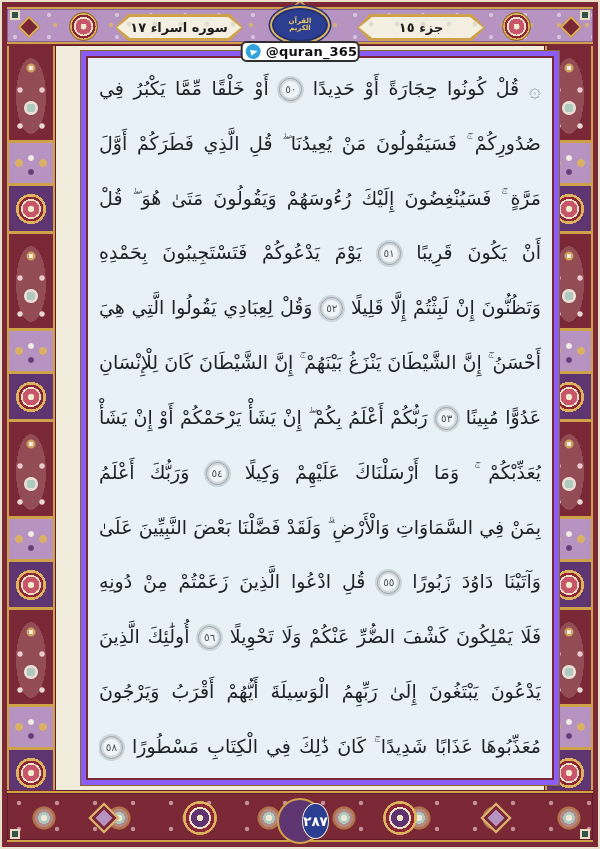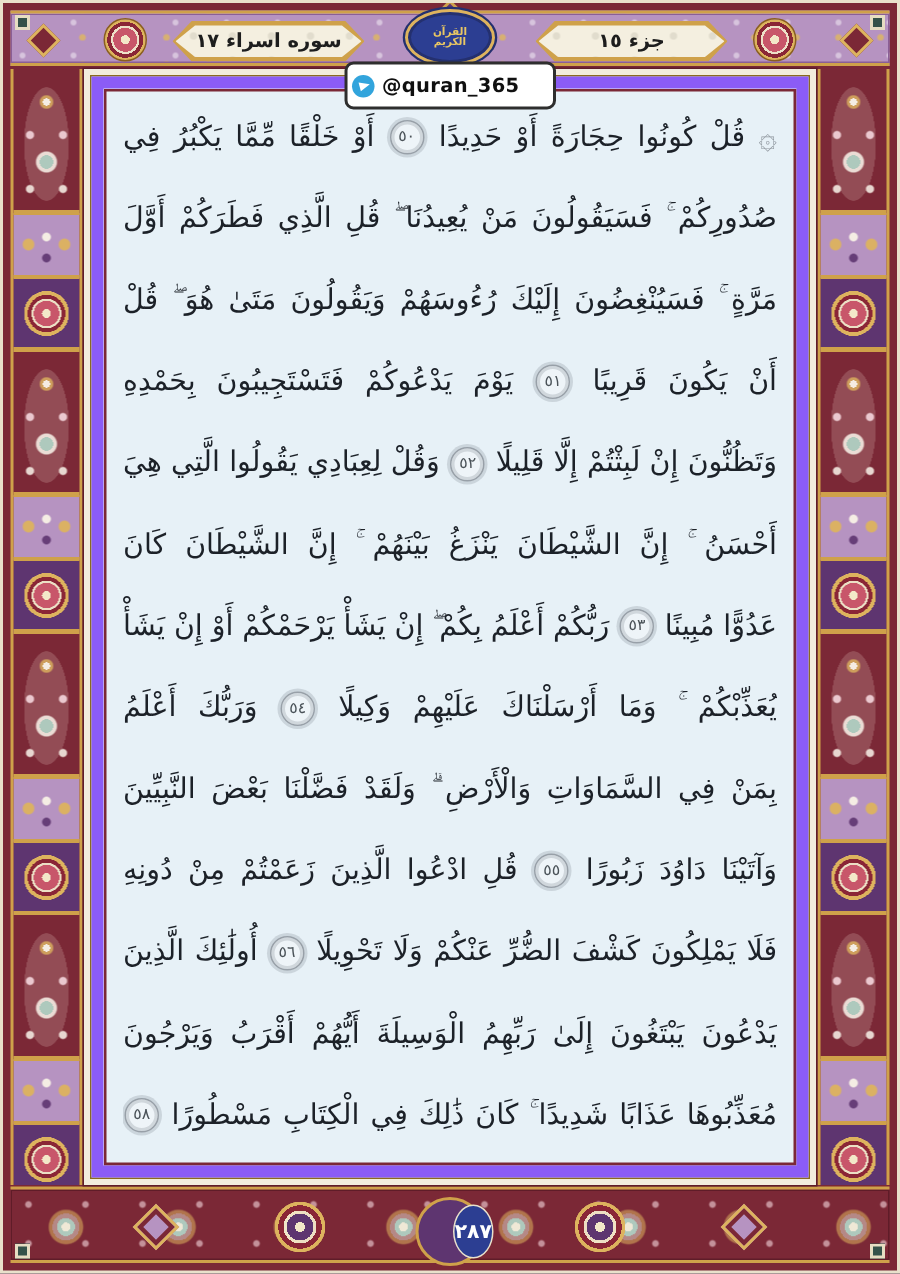--- a/index.html
+++ b/index.html
@@ -68,21 +68,21 @@
     border:2px solid #ddb35e;
     box-shadow:0 0 0 1.5px #24306f, inset 0 0 0 2px #24306f;
     display:flex; flex-direction:column; align-items:center; justify-content:center;
     color:#e8c664; font-weight:bold; line-height:1.05; text-align:center;
   }
   .emblem-circle span{ font-size:7px; display:block; }
 
   
   .tg-badge{
     position:absolute; left:50%; top:39px; transform:translateX(-50%);
-    height:32px; padding:0 22px 0 3px;
+    height:21px; padding:0 0 0 3px;
     background:#fff; border:2px solid #2e2e2e; border-radius:6px;
     display:flex; align-items:center; gap:5px; z-index:30;
   }
   .tg-icon{
     width:15px; height:15px; border-radius:50%; background:#32a4dc;
     display:flex; align-items:center; justify-content:center;
   }
   .tg-plane{
     width:0; height:0;
     border-top:3.5px solid transparent; border-bottom:3.5px solid transparent;
@@ -163,24 +163,25 @@
   }
 
   
   .text-frame{
     position:absolute; left:54px; right:54px; top:44px; bottom:57px;
     background:#f2ecdc; padding:5px; z-index:2;
     box-shadow:0 0 0 1px #5f1c28;
   }
   .gold-frame{
     width:100%; height:100%;
-    border:8px solid #8b5cf6;
+    border:5px solid #8b5cf6;
     box-shadow: inset 0 0 0 2px #7b2836, 0 0 0 1px #8a6a20;
     background:#e7f1f7;
     padding:10px 13px 12px;
+    margin-left:20px;
   }
   .lines{
     height:100%; direction:rtl;
     display:flex; flex-direction:column; justify-content:space-between;
   }
   .line{
     text-align:justify; text-align-last:justify;
     font-size:19px; color:#1c2128; line-height:44px; height:44px;
     overflow:hidden; word-spacing:-.5px;
   }

